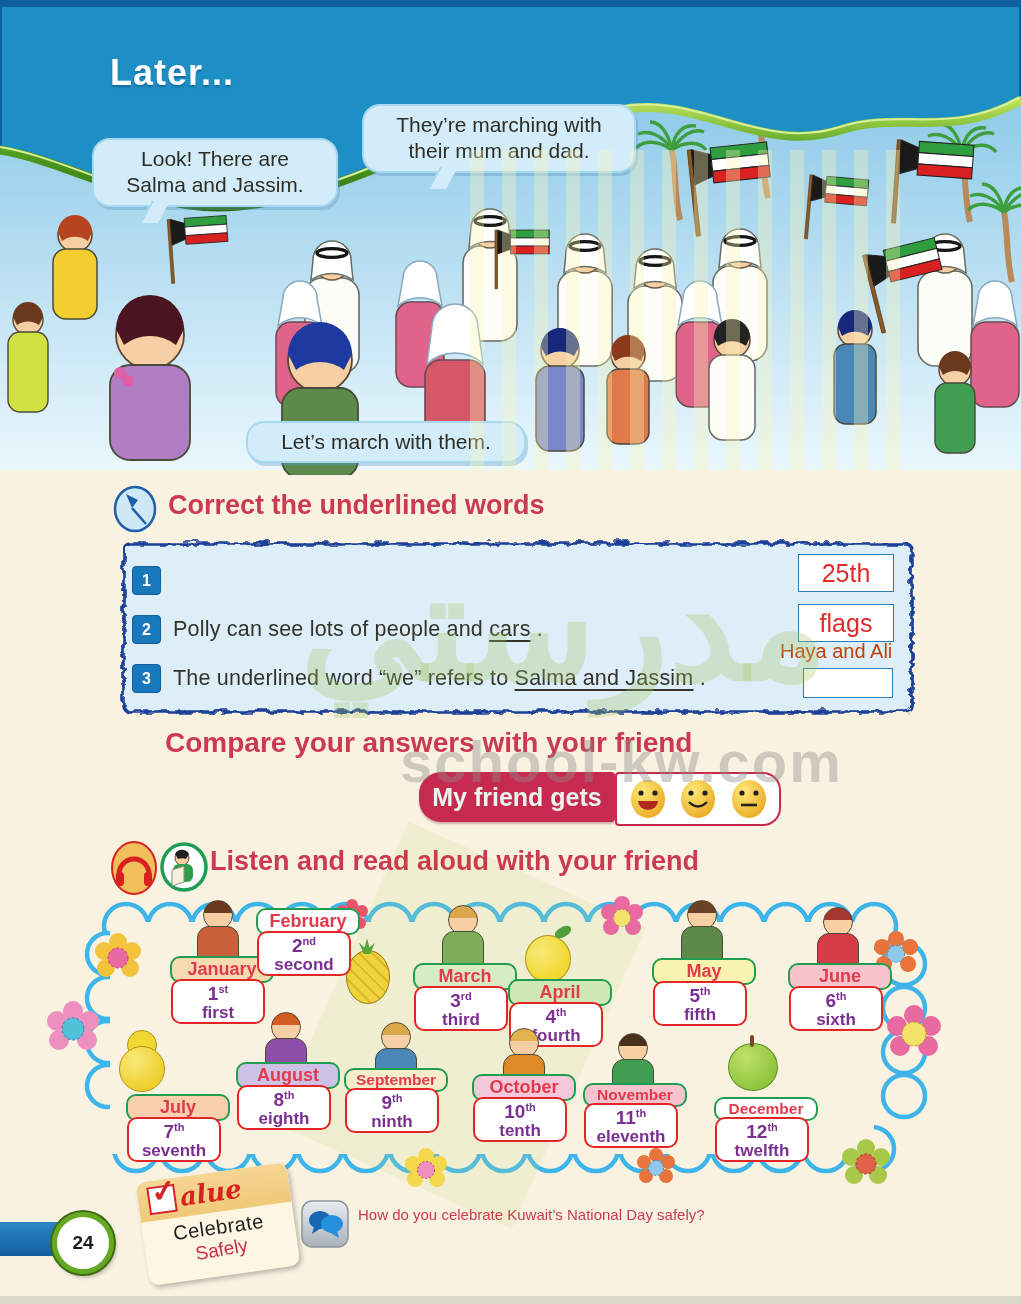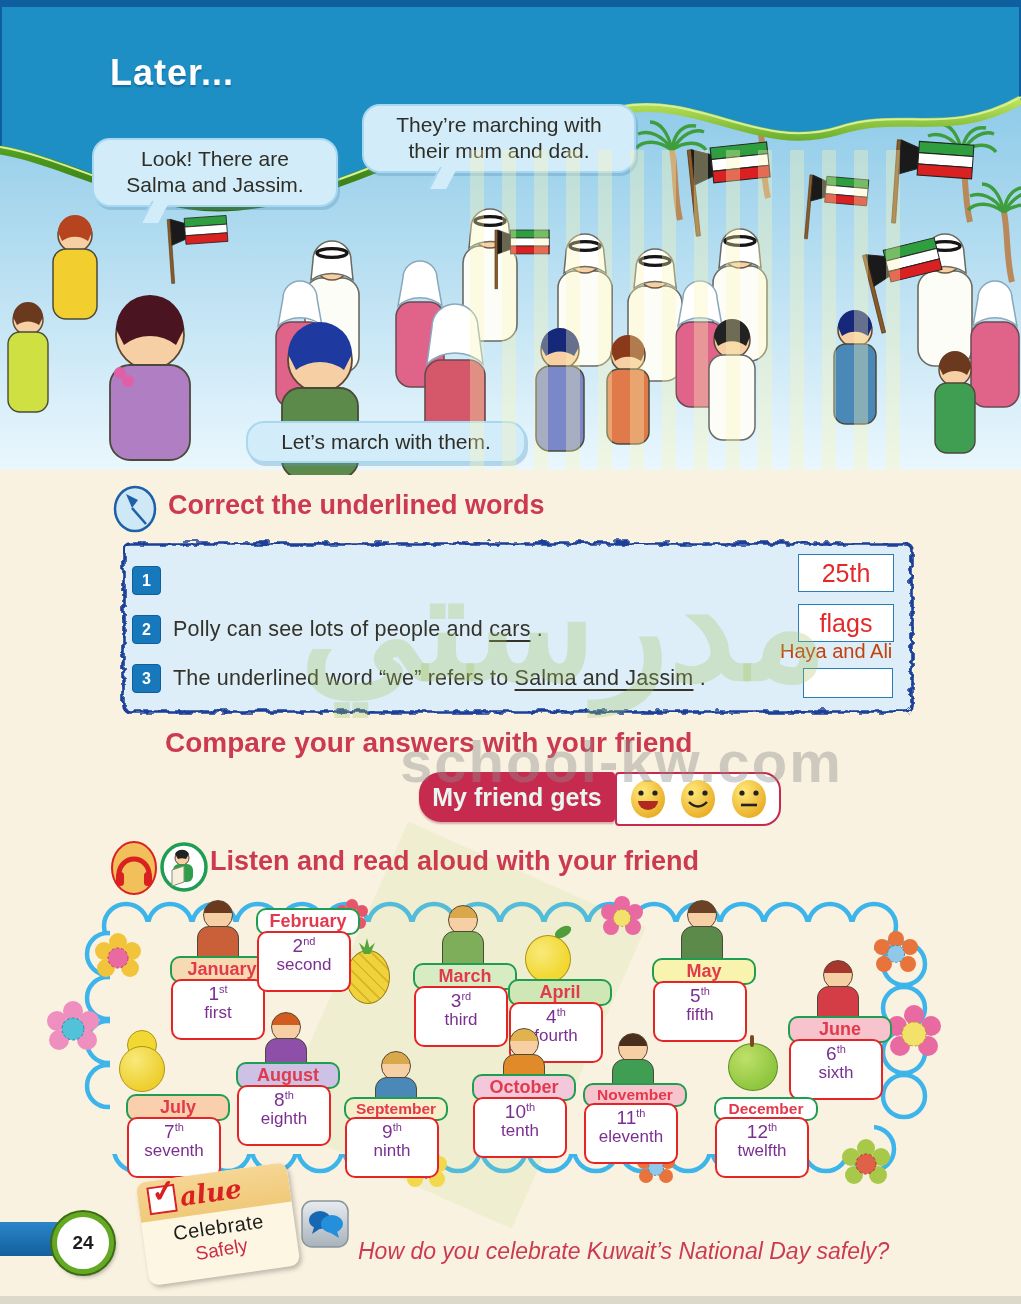--- a/index.html
+++ b/index.html
@@ -40,21 +40,21 @@
   #rd-icon{left:160px;top:842px;z-index:7}
   #ex2-title{left:210px;top:846px}
   #cloud{left:80px;top:888px;z-index:1}
   .flower{position:absolute;z-index:3}
   
   .month{position:absolute;width:96px;z-index:4}
   .mlabel{position:relative;z-index:2;border:2.5px solid #1f9e53;border-radius:10px;background:var(--lb,#fff);
           color:#e23a4c;font-weight:bold;font-size:18px;text-align:center;padding:1px 8px;width:84px;margin:0 auto;white-space:nowrap}
   .month.wide .mlabel{font-size:15.5px}
   .mbox{position:relative;z-index:2;margin:-4px auto 0;width:90px;background:#fff;border:2.5px solid #e52425;
-        border-radius:10px;text-align:center;color:#7b2f91;font-weight:normal;line-height:1.05;padding:3px 0 16px}
+        border-radius:10px;text-align:center;color:#7b2f91;font-weight:bold;line-height:1.05;padding:3px 0 0}
   .mnum{font-size:19px}.mnum sup{font-size:11px}
   .mword{font-size:17px}
   .fig{position:absolute;left:var(--fx,10px);top:var(--fy,-56px);z-index:1;width:48px;height:66px}
   .k-boy .fig::before,.k-girl .fig::before{content:"";position:absolute;left:9px;top:0;width:28px;height:28px;border-radius:50%;
         background:linear-gradient(180deg,var(--hair,#6b3a1e) 0 44%,#f6cfa4 44%);border:1.5px solid #5a4632}
   .k-boy .fig::after,.k-girl .fig::after{content:"";position:absolute;left:3px;top:26px;width:40px;height:36px;
         border-radius:12px 12px 4px 4px;background:var(--shirt,#888);border:1.5px solid #4a4a3a}
   .k-girl .fig{--bow:1}
   .k-pineapple .fig::before{content:"";position:absolute;left:2px;top:12px;width:42px;height:52px;border-radius:50%;
         background:repeating-linear-gradient(45deg,#f0d23c 0 7px,#d9b92a 7px 9px);border:1.6px solid #9a7a12}
@@ -68,38 +68,38 @@
   .k-pear .fig::after{content:"";position:absolute;left:1px;top:18px;width:44px;height:44px;border-radius:50%;
         background:radial-gradient(circle at 35% 30%,#f8ea7a,#eecf2e 70%);border:1.6px solid #b09314}
   .k-apple .fig::before{content:"";position:absolute;left:0;top:8px;width:48px;height:46px;border-radius:50%;
         background:radial-gradient(circle at 35% 30%,#bfe06a,#8fc63f 70%);border:1.6px solid #5d8f1e}
   .k-apple .fig::after{content:"";position:absolute;left:22px;top:0;width:4px;height:12px;background:#7a4a1e;border-radius:2px}
   .m0{left:170px;top:956px;--lb:#f6dbb2;--hair:#6b3a1e;--shirt:#c9603a;--fx:24px;--fy:-56px}
   .m1{left:256px;top:908px;--lb:#ffffff;--fx:88px;--fy:30px}
   .m2{left:413px;top:963px;--lb:#d7ecc3;--hair:#d8a84a;--shirt:#7fae5a;--fx:26px;--fy:-58px}
   .m3{left:508px;top:979px;--lb:#cfe7b4;--fx:16px;--fy:-54px}
   .m4{left:652px;top:958px;--lb:#f8f3ae;--hair:#6b4226;--shirt:#5c8a4a;--fx:26px;--fy:-58px}
-  .m5{left:788px;top:1016px;--lb:#f7c3cd;--hair:#a5372e;--shirt:#d43d46;--fx:26px;--fy:-56px}
+  .m5{left:788px;top:963px;--lb:#f7c3cd;--hair:#a5372e;--shirt:#d43d46;--fx:26px;--fy:-56px}
   .m6{left:126px;top:1094px;--lb:#f9cfad;--fx:-8px;--fy:-66px}
   .m7{left:236px;top:1062px;--lb:#cdc2e5;--hair:#d05c1f;--shirt:#8e4fa8;--fx:26px;--fy:-50px}
-  .m8{left:344px;top:1097px;--lb:#f6eec8;--hair:#d8a84a;--shirt:#4a88b8;--fx:28px;--fy:-46px}
+  .m8{left:344px;top:1068px;--lb:#f6eec8;--hair:#d8a84a;--shirt:#4a88b8;--fx:28px;--fy:-46px}
   .m9{left:472px;top:1074px;--lb:#f3c8da;--hair:#e0b34f;--shirt:#e08a2a;--fx:28px;--fy:-46px}
   .m10{left:583px;top:1083px;--lb:#f7c3cd;--hair:#4a2f1c;--shirt:#3f9e52;--fx:26px;--fy:-50px}
   .m11{left:714px;top:1097px;--lb:#ffffff;--fx:14px;--fy:-62px}
   
   #valnote{left:142px;top:1172px;width:152px;height:104px;background:#fdf6e3;border-radius:10px;z-index:6;
            transform:rotate(-8deg);box-shadow:2px 3px 5px rgba(0,0,0,.25);overflow:hidden}
   #valtop{height:40px;background:linear-gradient(180deg,#f6d694,#f0c979);display:flex;align-items:center;padding-left:10px}
   #valcheck{width:24px;height:24px;background:#fff;border:2.5px solid #d92121;display:inline-block;position:relative}
   #valcheck span{position:absolute;left:2px;top:-14px;color:#d92121;font-size:30px;font-weight:bold}
   #val-v{color:#d92121;font-size:26px;font-weight:bold;font-style:italic;margin-left:4px;font-family:"DejaVu Serif",serif}
   #val1{text-align:center;font-size:20px;color:#1d1d1d;margin-top:4px;letter-spacing:.5px}
   #val2{text-align:center;font-size:19px;color:#cc2b44;transform:rotate(-2deg)}
   #chaticon{left:301px;top:1200px;z-index:6}
-  #question{left:358px;top:1238px;font-size:23px;font-style:italic;color:#cc3a50;z-index:6}
+  #question{left:358px;top:1206px;font-size:15px;color:#cc3a50;z-index:6}
   #pagebar{left:0;top:1222px;width:94px;height:34px;background:linear-gradient(180deg,#2b86c8,#135f9e);z-index:5}
   #pagenum{left:52px;top:1212px;width:52px;height:52px;border-radius:50%;background:#fff;border:5px solid #64a823;
            box-shadow:0 0 0 2px #3c6b12, 2px 3px 4px rgba(0,0,0,.3);z-index:6;display:flex;align-items:center;justify-content:center;
            font-size:19px;font-weight:bold;color:#1d1d1d}
   #btmstrip{left:0;top:1296px;width:1021px;height:8px;background:#dcd8ca;z-index:2}
   
   .wm{pointer-events:none;z-index:8}
   #wm-ar{left:300px;top:540px;font-size:150px;font-weight:bold;color:rgba(164,196,96,.30);direction:rtl}
   #wm-site{left:400px;top:728px;font-size:58px;font-weight:bold;color:rgba(140,140,140,.40);letter-spacing:2px}
   #wm-stripes{left:470px;top:150px;width:440px;height:320px;z-index:7;

